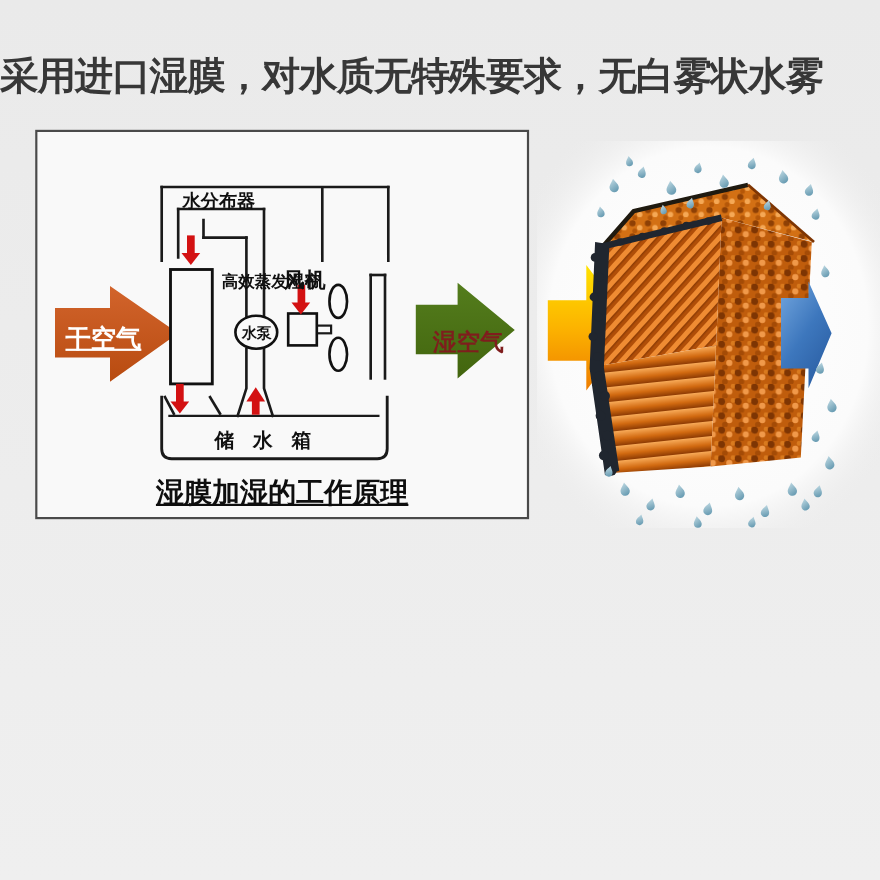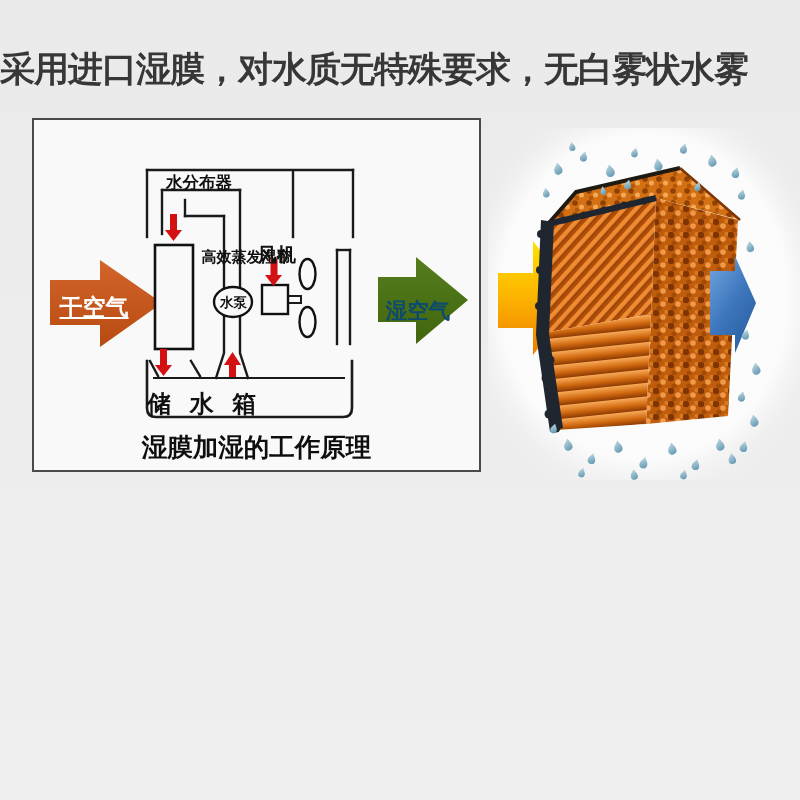--- a/index.html
+++ b/index.html
@@ -21,26 +21,26 @@
   .diagram-box{
     position:absolute;left:32px;top:118px;width:449px;height:354px;
     background:#f9f9f9;border:2px solid #4a4a4a;
     box-sizing:border-box;
   }
   .diagram-box svg{position:absolute;left:0;top:0;}
   .dlabel{position:absolute;color:#101010;font-weight:700;white-space:nowrap;}
   .lbl-distributor{left:132px;top:52px;font-size:16.5px;}
   .lbl-fan{left:224px;top:122px;font-size:19px;}
   .lbl-pump{left:181px;top:174px;width:37px;text-align:center;font-size:13.5px;}
-  .lbl-tank{left:113px;top:268px;width:190px;font-size:24px;letter-spacing:6px;}
+  .lbl-tank{left:113px;top:268px;width:190px;text-align:center;font-size:18px;letter-spacing:6px;}
   .lbl-curtain{left:121px;top:129px;width:38px;font-size:15px;line-height:16.2px;text-align:center;margin-left:36px;}
   .lbl-curtain span{display:inline-block;width:17px;word-break:break-all;}
-  .lbl-caption{left:0;top:310px;width:445px;text-align:center;font-size:25.5px;color:#0e0e0e;}
+  .lbl-caption{left:0;top:310px;width:445px;text-align:center;font-size:25.5px;color:#0e0e0e;text-decoration:underline;}
   .lbl-dry{left:20px;top:172px;width:80px;text-align:center;font-size:23px;color:#fff;text-decoration:underline;}
-  .lbl-wet{left:344px;top:176px;width:80px;text-align:center;font-size:21.5px;color:#0c4a6e;}
+  .lbl-wet{left:344px;top:176px;width:80px;text-align:right;font-size:21.5px;color:#7f1d1d;}
   
   .membrane{position:absolute;left:488px;top:128px;width:312px;height:352px;}
   
   .body-text{
     position:absolute;left:42px;top:521px;width:718px;
     font-size:21.5px;line-height:30px;color:#3f3f3f;
     text-align:justify;
   }
   .body-text p{margin:0;text-indent:2em;}
 </style>

